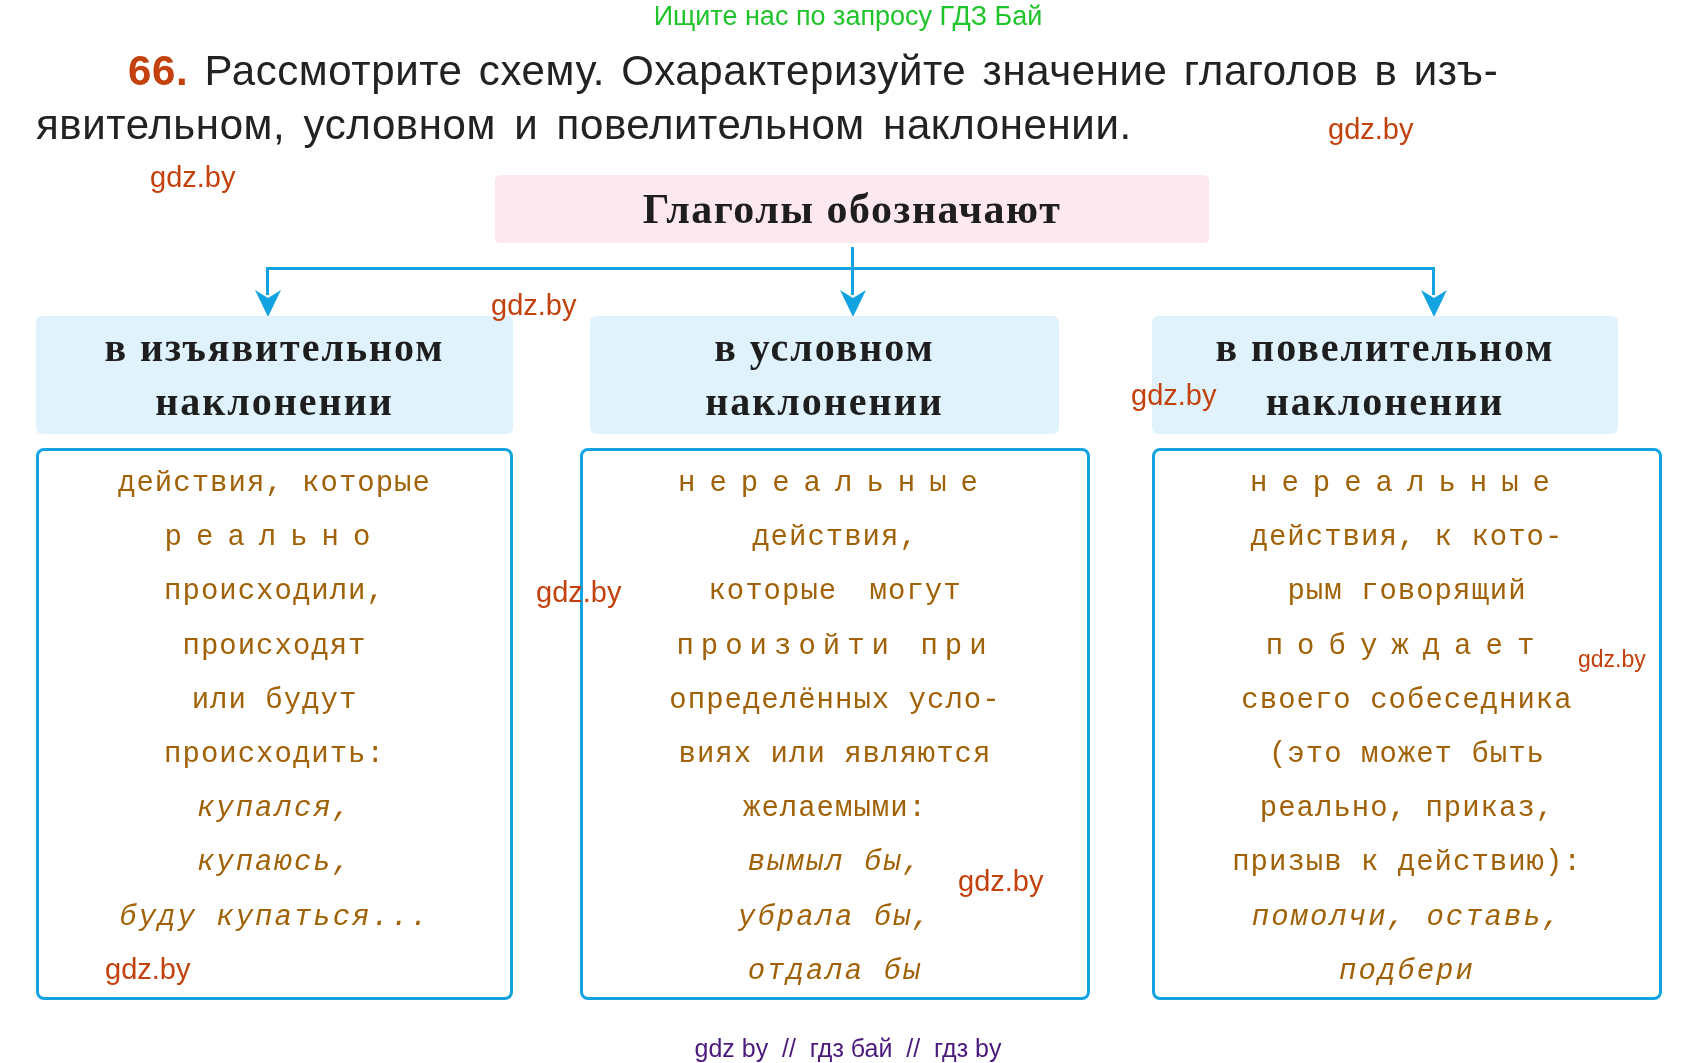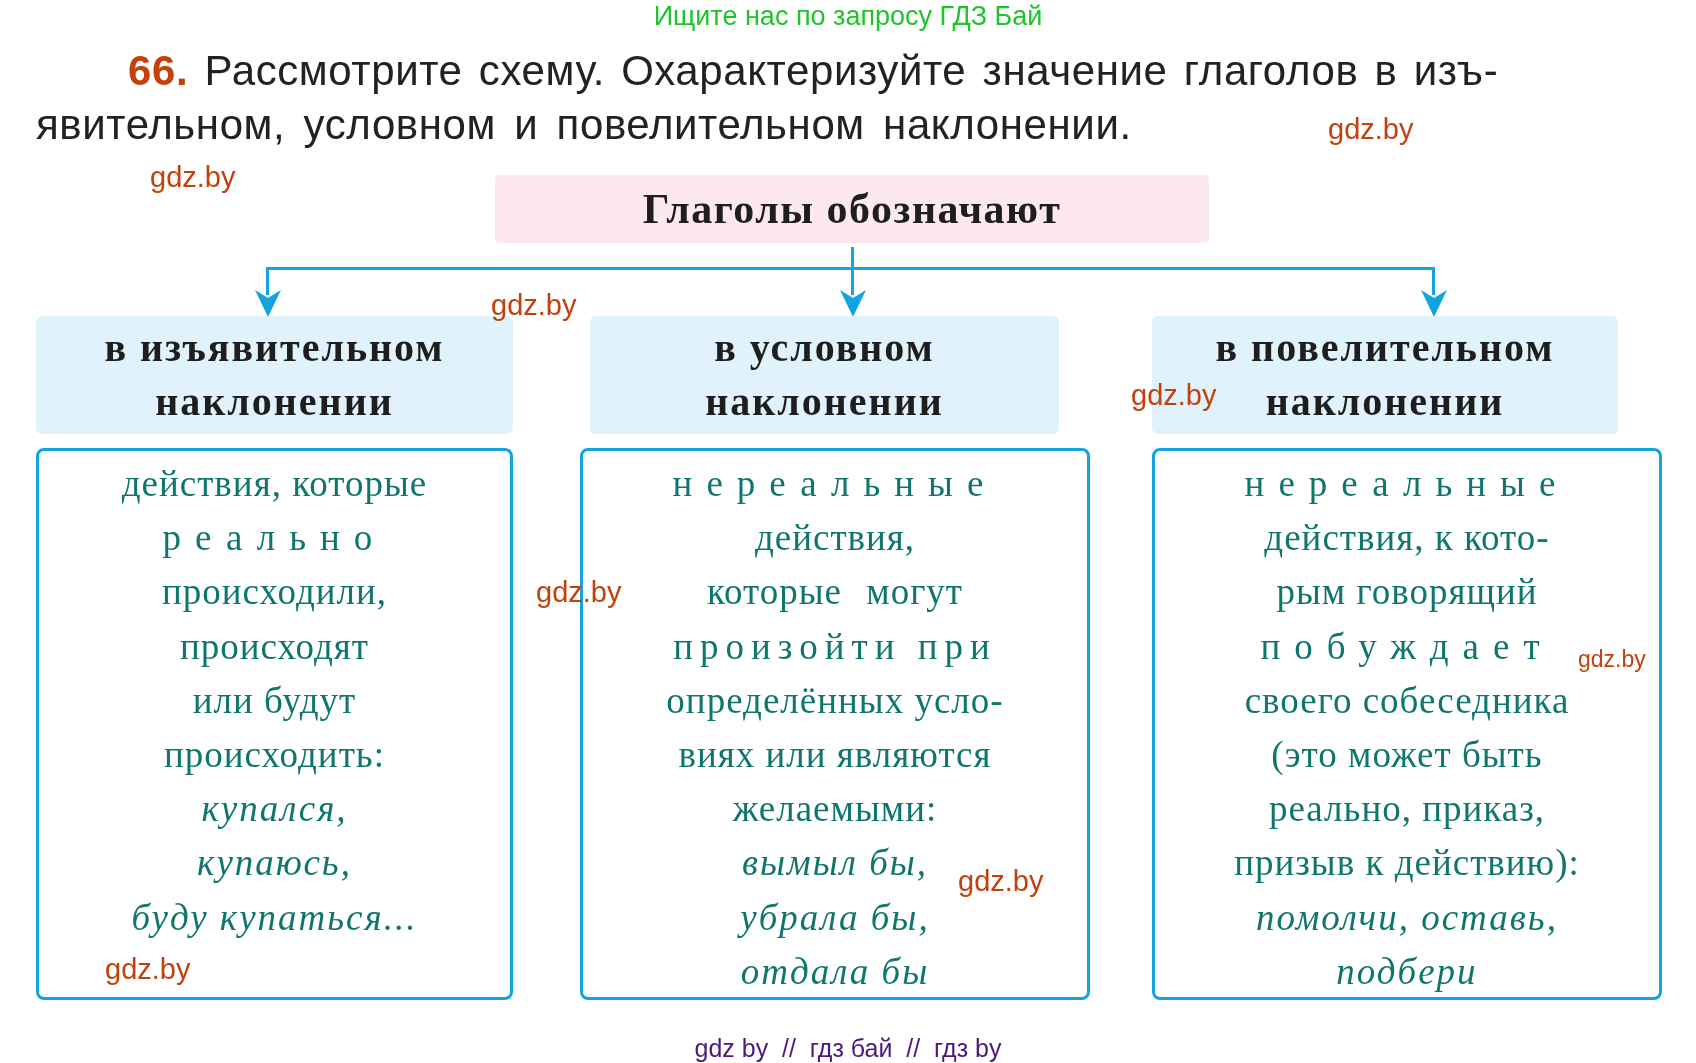--- a/index.html
+++ b/index.html
@@ -11,21 +11,21 @@
   .task .line2 { display:block; white-space:nowrap; word-spacing:6px; letter-spacing:0.6px;}
   .task .num { color:#c2410c; font-weight:bold; }
   .wm { font-family:"Liberation Sans", sans-serif; font-size:29px; color:#c2410c; line-height:32px; white-space:nowrap; }
   .wm.sm { font-size:23px; }
   .root-box { left:495px; top:175px; width:714px; height:68px; background:#fde8ef; border-radius:5px; display:flex; align-items:center; justify-content:center; }
   .root-box span { font-family:"Liberation Serif", serif; font-weight:bold; font-size:42px; letter-spacing:1.5px; color:#1e1e1e; }
   .conn { background:#13a3e0; }
   .col-head { top:316px; height:118px; background:#e0f3fd; border-radius:6px; display:flex; flex-direction:column; align-items:center; justify-content:center; }
   .col-head span { font-family:"Liberation Serif", serif; font-weight:bold; font-size:40px; line-height:54px; letter-spacing:2px; color:#1e1e1e; white-space:nowrap; }
   .col-body { top:448px; height:552px; border:3px solid #13a3e0; border-radius:8px; box-sizing:border-box; background:#fff; display:flex; flex-direction:column; align-items:center; padding-top:6px; }
-  .col-body .ln { font-family:Liberation Serif, serif; font-size:37px; line-height:54.2px; color:#0f766e; white-space:nowrap; letter-spacing:1px; }
+  .col-body .ln { font-family:Liberation Mono, monospace; font-size:29px; line-height:54.2px; color:#a16207; white-space:nowrap; letter-spacing:1px; }
   .col-body .ln.sp { letter-spacing:14px; }
   .col-body .ln.it { font-style:italic; letter-spacing:2px; }
   .footer { left:0; width:1696px; top:1032px; text-align:center; font-size:25px; color:#4b1a7c; white-space:pre; line-height:32px; }
 </style>
 </head>
 <body>
 
 <div class="abs promo">Ищите нас по запросу ГДЗ Бай</div>
 
 <div class="abs task">

